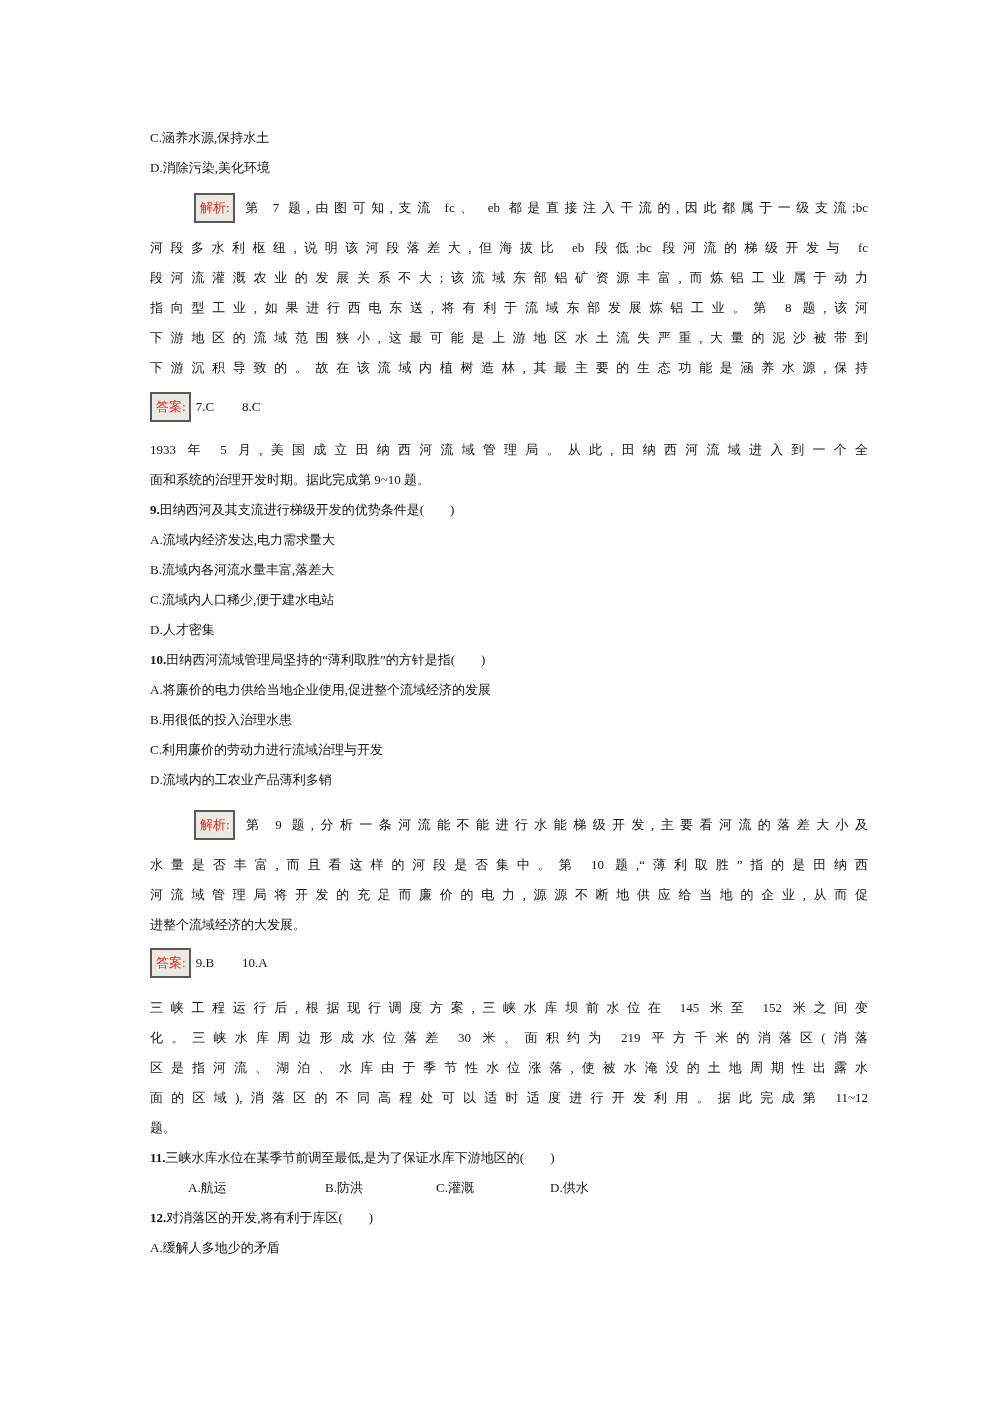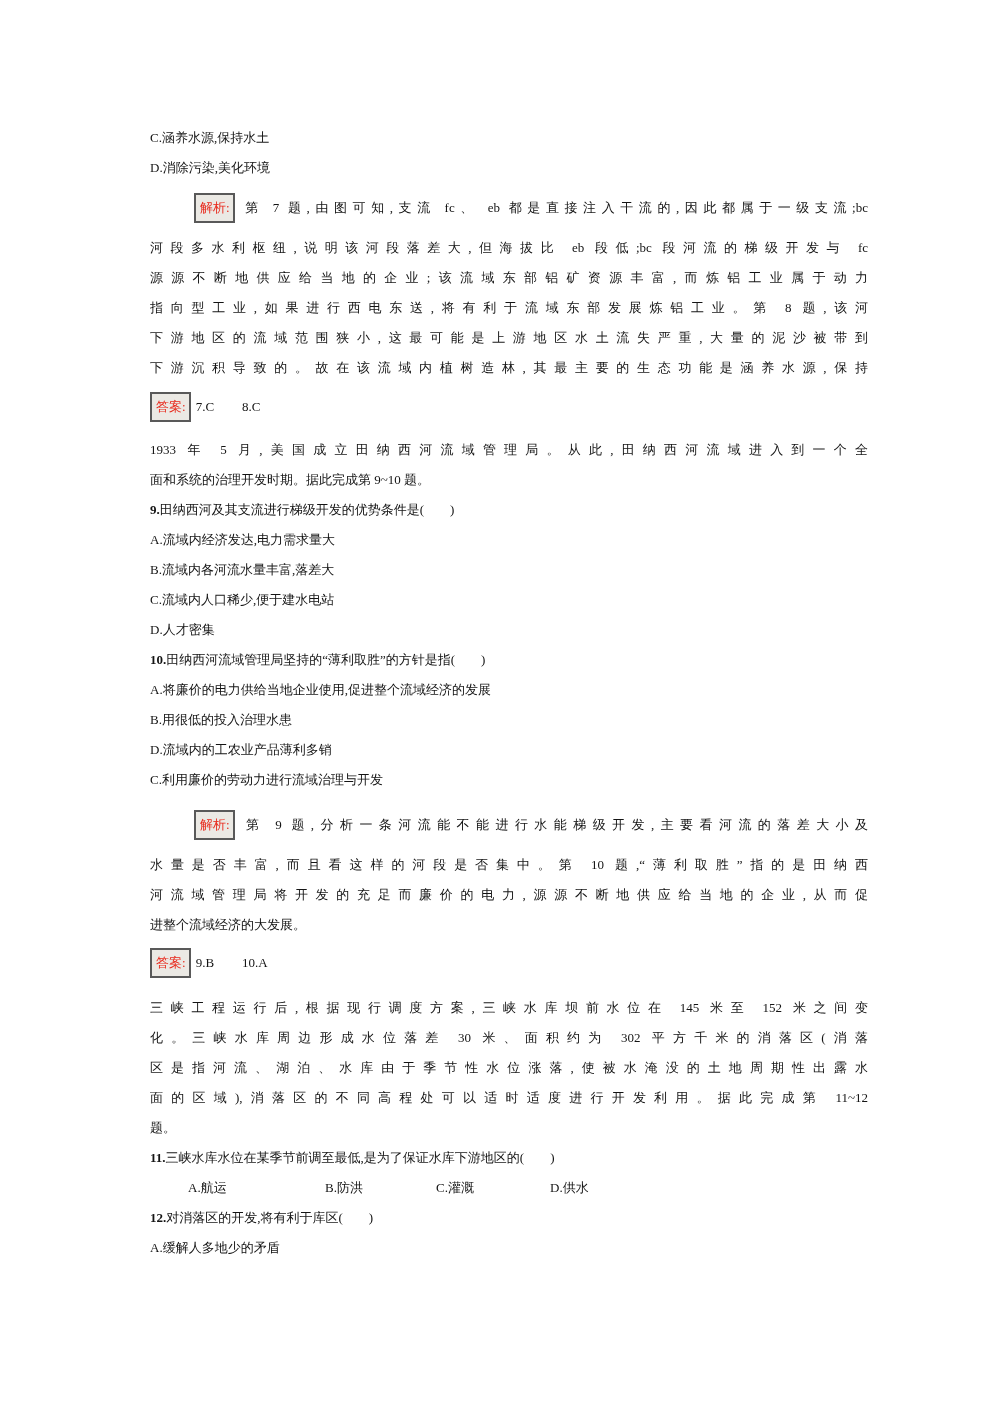--- a/index.html
+++ b/index.html
@@ -39,21 +39,21 @@
 <div class="page">
   <div class="content">
 
     <div class="line">C.涵养水源,保持水土</div>
     <div class="line">D.消除污染,美化环境</div>
 
     <div class="wrapline fill mt10 mb10">
       <span class="tag">解析:</span><span>第 7 题,由图可知,支流 fc、 eb 都是直接注入干流的,因此都属于一级支流;bc</span>
     </div>
     <div class="wrapline fill">河段多水利枢纽,说明该河段落差大,但海拔比 eb 段低;bc 段河流的梯级开发与 fc</div>
-    <div class="wrapline fill">源源不断地供应给当地的企业;该流域东部铝矿资源丰富,而炼铝工业属于动力</div>
+    <div class="wrapline fill">段河流灌溉农业的发展关系不大;该流域东部铝矿资源丰富,而炼铝工业属于动力</div>
     <div class="wrapline fill">指向型工业,如果进行西电东送,将有利于流域东部发展炼铝工业。第 8 题,该河</div>
     <div class="wrapline fill">下游地区的流域范围狭小,这最可能是上游地区水土流失严重,大量的泥沙被带到</div>
     <div class="wrapline fill">下游沉积导致的。故在该流域内植树造林,其最主要的生态功能是涵养水源,保持</div>
 
     <div class="line mt9 mb13">
       <span class="tag">答案:</span><span class="ans-item">7.C</span><span class="ans-item">8.C</span>
     </div>
 
     <div class="wrapline fill">1933 年 5 月,美国成立田纳西河流域管理局。从此,田纳西河流域进入到一个全</div>
     <div class="line">面和系统的治理开发时期。据此完成第 9~10 题。</div>
@@ -64,36 +64,36 @@
     <div class="line">A.流域内经济发达,电力需求量大</div>
     <div class="line">B.流域内各河流水量丰富,落差大</div>
     <div class="line">C.流域内人口稀少,便于建水电站</div>
     <div class="line">D.人才密集</div>
 
     <div class="line">
       <span class="qnum">10.</span><span>田纳西河流域管理局坚持的“薄利取胜”的方针是指(　　)</span>
     </div>
     <div class="line">A.将廉价的电力供给当地企业使用,促进整个流域经济的发展</div>
     <div class="line">B.用很低的投入治理水患</div>
+    <div class="line">C.利用廉价的劳动力进行流域治理与开发</div>
     <div class="line">D.流域内的工农业产品薄利多销</div>
-    <div class="line">C.利用廉价的劳动力进行流域治理与开发</div>
 
     <div class="wrapline fill mt15 mb10">
       <span class="tag">解析:</span><span>第 9 题,分析一条河流能不能进行水能梯级开发,主要看河流的落差大小及</span>
     </div>
     <div class="wrapline fill">水量是否丰富,而且看这样的河段是否集中。第 10 题,“薄利取胜”指的是田纳西</div>
     <div class="wrapline fill">河流域管理局将开发的充足而廉价的电力,源源不断地供应给当地的企业,从而促</div>
     <div class="line">进整个流域经济的大发展。</div>
 
     <div class="line mt8 mb15">
       <span class="tag">答案:</span><span class="ans-item">9.B</span><span class="ans-item">10.A</span>
     </div>
 
     <div class="wrapline fill">三峡工程运行后,根据现行调度方案,三峡水库坝前水位在 145 米至 152 米之间变</div>
-    <div class="wrapline fill">化。三峡水库周边形成水位落差 30 米、面积约为 302 平方千米的消落区(消落</div>
+    <div class="wrapline fill">化。三峡水库周边形成水位落差 30 米、面积约为 219 平方千米的消落区(消落</div>
     <div class="wrapline fill">区是指河流、湖泊、水库由于季节性水位涨落,使被水淹没的土地周期性出露水</div>
     <div class="wrapline fill">面的区域),消落区的不同高程处可以适时适度进行开发利用。据此完成第 11~12</div>
     <div class="line">题。</div>
 
     <div class="line">
       <span class="qnum">11.</span><span>三峡水库水位在某季节前调至最低,是为了保证水库下游地区的(　　)</span>
     </div>
     <div class="line">
       <span class="opt-cell opt-w1">A.航运</span><span class="opt-cell opt-w2">B.防洪</span><span class="opt-cell opt-w3">C.灌溉</span><span class="opt-cell">D.供水</span>
     </div>

